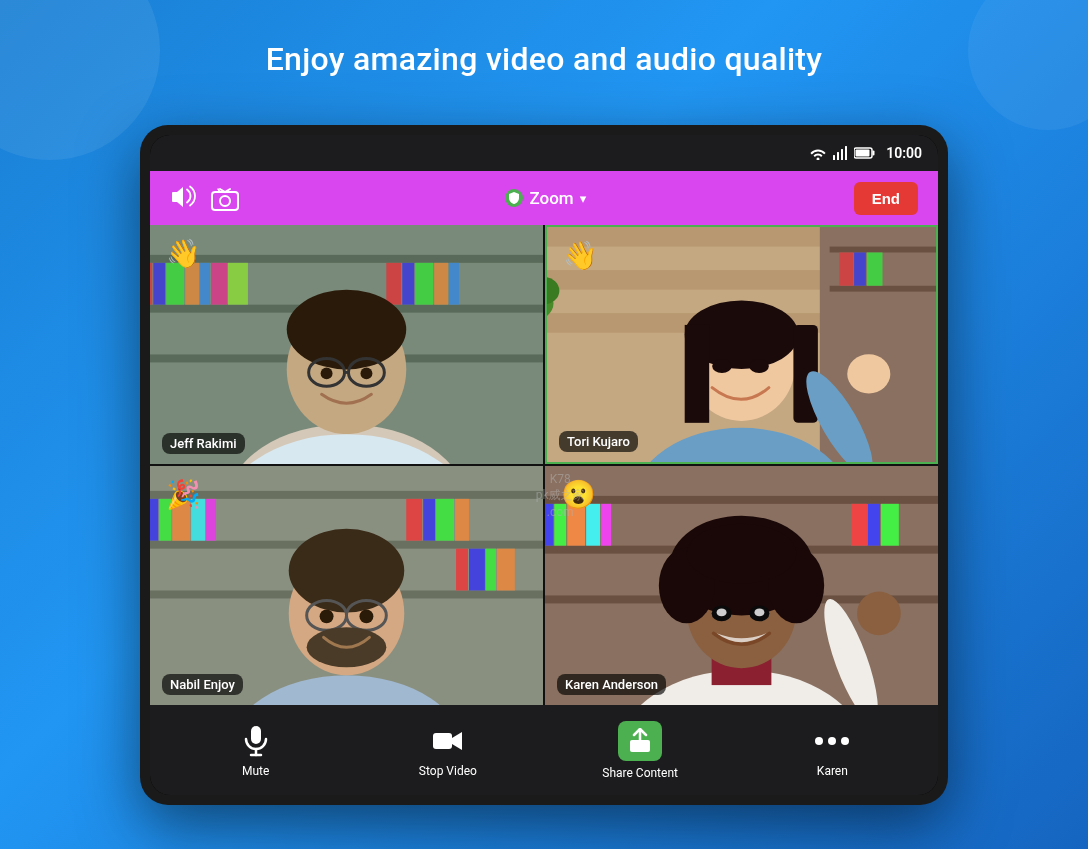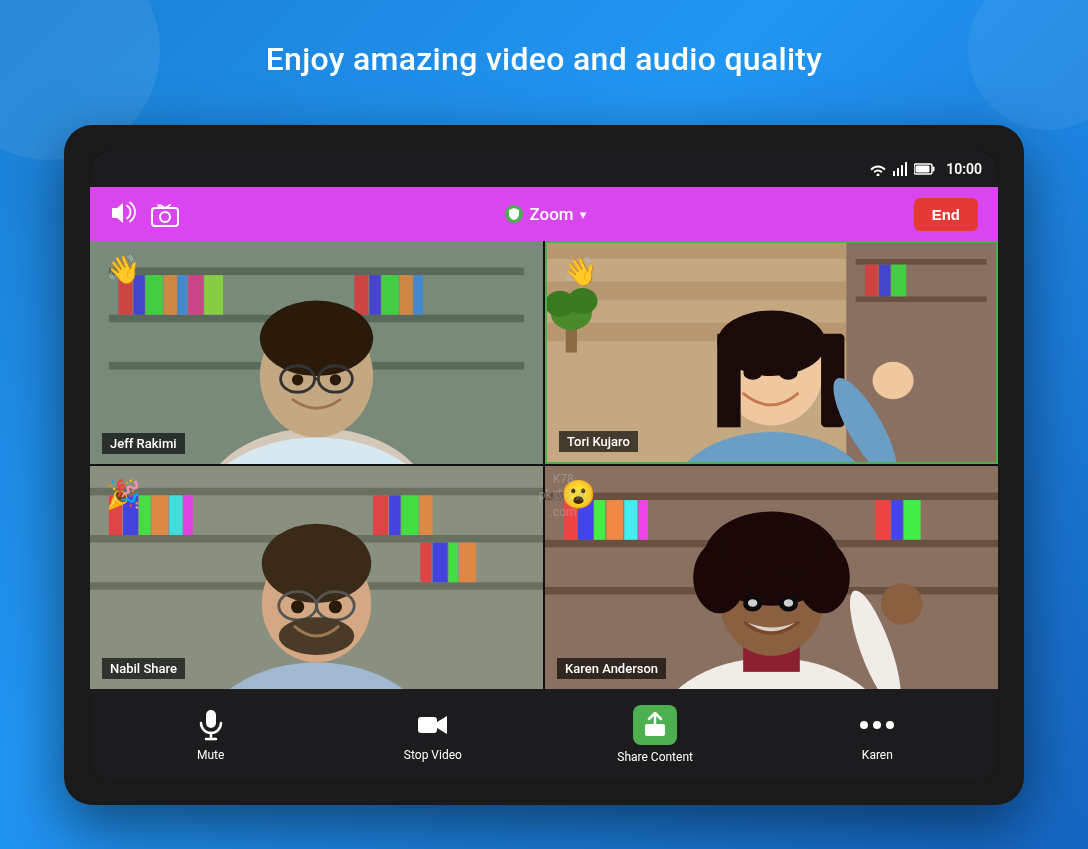--- a/index.html
+++ b/index.html
@@ -45,25 +45,25 @@
       font-weight: 500;
       text-align: center;
       margin-top: 40px;
       margin-bottom: 47px;
       z-index: 1;
       letter-spacing: 0.3px;
     }
 
     
     .tablet-frame {
-      width: 960px;
+      width: 808px;
       height: 680px;
       background: #1a1a1a;
       border-radius: 28px;
-      padding: 26px;
+      padding: 10px;
       position: relative;
       box-shadow: 0 20px 60px rgba(0,0,0,0.5);
       z-index: 1;
     }
 
     .tablet-inner {
       width: 100%;
       height: 100%;
       background: #000;
       border-radius: 20px;
@@ -200,21 +200,21 @@
 
     .name-label {
       position: absolute;
       bottom: 10px;
       left: 12px;
       background: rgba(0,0,0,0.65);
       color: white;
       font-size: 13px;
       font-weight: 500;
       padding: 3px 8px;
-      border-radius: 0;
+      border-radius: 8px;
     }
 
     
     .toolbar {
       background: #1c1c1e;
       height: 90px;
       display: flex;
       align-items: center;
       justify-content: space-around;
       padding: 0 20px;
@@ -465,21 +465,21 @@
           <line x1="240" y1="150" x2="240" y2="150" stroke="#555" stroke-width="3"></line>
 
           <circle cx="220" cy="151" r="7" fill="#2a1a08"></circle>
           <circle cx="260" cy="151" r="7" fill="#2a1a08"></circle>
 
           <ellipse cx="240" cy="182" rx="40" ry="20" fill="#4a3a28"></ellipse>
 
           <path d="M217 172 Q240 192 263 172" fill="none" stroke="#a07850" stroke-width="3" stroke-linecap="round"></path>
         </svg>
         <div class="emoji-reaction">🎉</div>
-        <div class="name-label">Nabil Share</div>
+        <div class="name-label">Nabil Enjoy</div>
       </div>
 
       <div class="video-cell">
         <svg class="person-svg" viewBox="0 0 480 240" preserveAspectRatio="xMidYMid slice">
 
           <rect width="480" height="240" fill="#8a7060"></rect>
           <rect x="0" y="30" width="480" height="8" fill="#6a5040"></rect>
           <rect x="0" y="80" width="480" height="8" fill="#6a5040"></rect>
           <rect x="0" y="130" width="480" height="8" fill="#6a5040"></rect>
 

